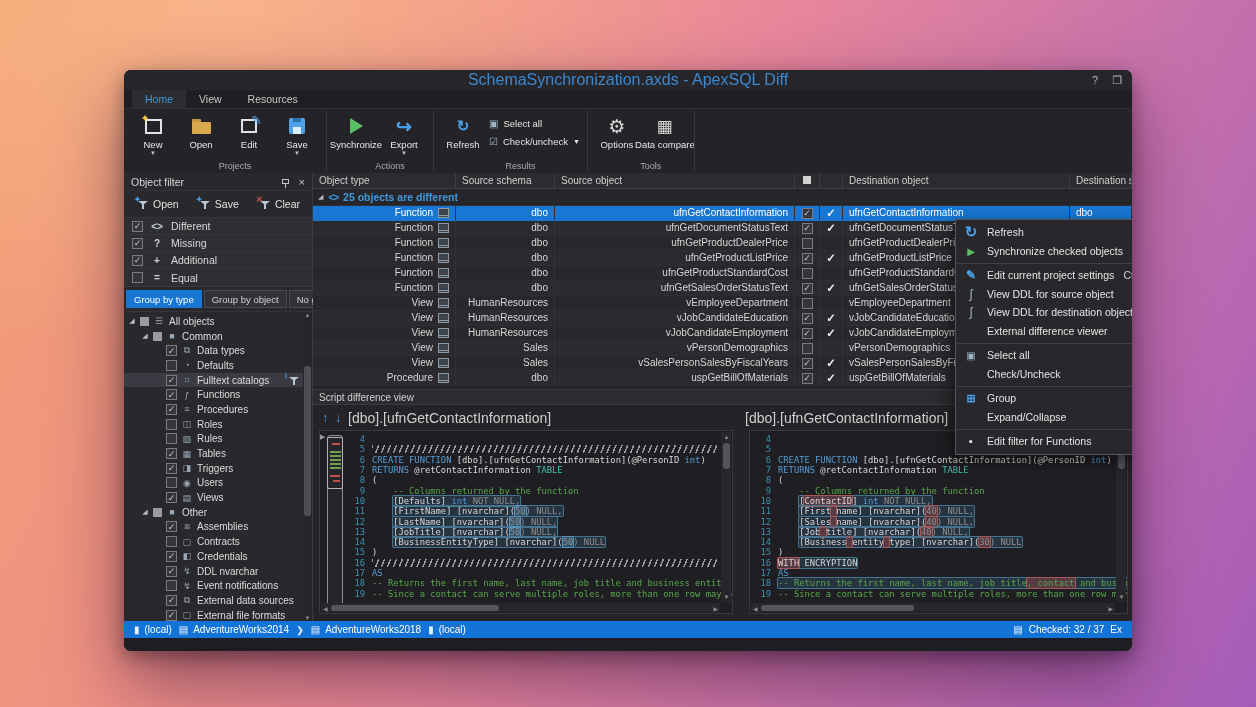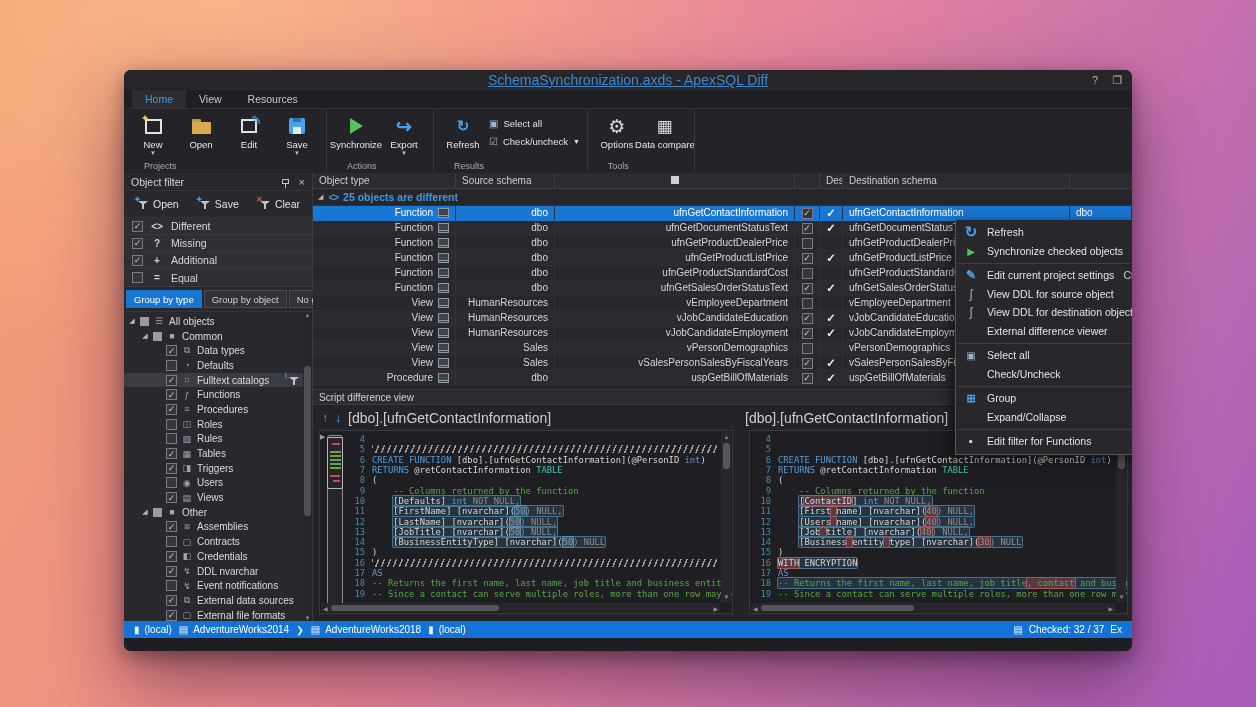--- a/index.html
+++ b/index.html
@@ -8,33 +8,33 @@
   .stage { position:relative; width:1256px; height:707px;
     background:
       radial-gradient(900px 600px at 18% 0%, rgba(255,200,150,.55), rgba(255,200,150,0) 60%),
       linear-gradient(118deg,#f2a172 0%, #ef9184 28%, #e9879b 48%, #c873ab 72%, #a55cb8 100%); }
   .window { position:absolute; left:124px; top:70px; width:1008px; height:581px;
     background:#242428; border-radius:7px; overflow:hidden; color:#d9d9d9;
     font-size:10.5px; box-shadow:0 30px 70px rgba(45,10,45,.5), 0 6px 18px rgba(0,0,0,.35); }
 
   
   .titlebar { height:20px; background:#26262a; position:relative; text-align:center; }
-  .titlebar .title { line-height:20px; color:#3d87cf; font-size:14px;text-decoration:underline; }
+  .titlebar .title { line-height:20px; color:#3d87cf; font-size:16px; }
   .titlebar .tb-icons { position:absolute; right:10px; top:0; height:20px; display:flex; gap:14px; align-items:center; color:#b9b9b9; font-size:11px; }
 
   
   .tabrow { height:19px; background:#1f1f23; display:flex; padding-left:8px; border-bottom:1px solid #303036; }
   .tab { padding:0 13px; line-height:18px; color:#c6c6c6; font-size:10.5px; }
   .tab.active { background:#2c2c31; color:#3d9ae0; }
 
   
   .ribbon { height:64px; background:#242428; display:flex; align-items:stretch; }
   .rgroup { display:flex; flex-direction:column; }
   .rgroup-body { flex:1; display:flex; align-items:flex-start; padding:3px 7px 0 7px; gap:4px; }
-  .rgroup-label { height:13px; text-align:left; color:#ababab; font-size:9px; line-height:12px;padding-left:20px; }
+  .rgroup-label { height:13px; text-align:center; color:#ababab; font-size:9px; line-height:12px;padding-left:20px; }
   .rsep { width:1px; background:#38383e; margin:2px 0; }
   .bigbtn { width:44px; display:flex; flex-direction:column; align-items:center; gap:1px; padding-top:2px; }
   .bigbtn .lbl { font-size:9.5px; color:#e6e6e6; white-space:nowrap; }
   .bigbtn .caret { font-size:6px; color:#c0c0c0; line-height:5px; }
   .iconbox { height:24px; display:flex; align-items:center; justify-content:center; }
   .smallcol { display:flex; flex-direction:column; gap:7px; padding-top:6px; }
   .smallbtn { display:flex; align-items:center; gap:5px; font-size:9.5px; color:#e3e3e3; white-space:nowrap; }
 
   
   .ic-new { width:17px; height:15px; border:2px solid #e3e3e3; position:relative; }
@@ -465,20 +465,21 @@
             <span style="margin-top:auto">▼</span>
           </div>
         </div>
       </div>
 
       <div class="content">
         <div class="grid">
           <div class="grid-header">
               <div class="gh-cell">Object type</div>
               <div class="gh-cell">Source schema</div>
+              <div class="gh-cell">Source object</div>
               <div class="gh-cell" style="text-align: center;"><span class="hsq"></span></div>
               <div class="gh-cell" style="text-align: center;"></div>
               <div class="gh-cell">Destination object</div>
               <div class="gh-cell">Destination schema</div>
             </div>
           <div class="group-row">
             <span class="gexp">◢</span>
             <span class="gdiff">&lt;&gt;</span>
             <span class="gtext">25 objects are different</span>
           </div>
@@ -694,21 +695,21 @@
             <div class="pane right">
               <div class="code" style="padding-left:4px">
                   <div class="cline"><span class="ln">4</span></div>
                   <div class="cline"><span class="ln">5</span></div>
                   <div class="cline"><span class="ln">6</span><span class="kw">CREATE FUNCTION</span><span class="id"> [dbo].[ufnGetContactInformation](</span><span class="id">@PersonID</span><span class="kw"> int</span><span class="id">)</span></div>
                   <div class="cline"><span class="ln">7</span><span class="kw">RETURNS</span><span class="id"> @retContactInformation </span><span class="tl">TABLE</span></div>
                   <div class="cline"><span class="ln">8</span><span class="id">(</span></div>
                   <div class="cline"><span class="ln">9</span><span class="cm">    -- Columns returned by the function</span></div>
                   <div class="cline"><span class="ln">10</span><span class="id">    </span><span class="hbox"><span class="id">[</span><span class="hchg"><span class="id">ContactID</span></span><span class="id">] </span><span class="kw">int</span><span class="gr"> NOT NULL,</span></span></div>
                   <div class="cline"><span class="ln">11</span><span class="id">    </span><span class="hbox"><span class="id">[First</span><span class="hchg"><span class="id"> </span></span><span class="id">name] [nvarchar](</span><span class="hchg"><span class="gr">40</span></span><span class="gr">) NULL,</span></span></div>
-                  <div class="cline"><span class="ln">12</span><span class="id">    </span><span class="hbox"><span class="id">[Users</span><span class="hchg"><span class="id"> </span></span><span class="id">name] [nvarchar](</span><span class="hchg"><span class="gr">40</span></span><span class="gr">) NULL,</span></span></div>
+                  <div class="cline"><span class="ln">12</span><span class="id">    </span><span class="hbox"><span class="id">[Sales</span><span class="hchg"><span class="id"> </span></span><span class="id">name] [nvarchar](</span><span class="hchg"><span class="gr">40</span></span><span class="gr">) NULL,</span></span></div>
                   <div class="cline"><span class="ln">13</span><span class="id">    </span><span class="hbox"><span class="id">[Job</span><span class="hchg"><span class="id"> </span></span><span class="id">title] [nvarchar](</span><span class="hchg"><span class="gr">40</span></span><span class="gr">) NULL,</span></span></div>
                   <div class="cline"><span class="ln">14</span><span class="id">    </span><span class="hbox"><span class="id">[Business</span><span class="hchg"><span class="id"> </span></span><span class="id">entity</span><span class="hchg"><span class="id"> </span></span><span class="id">type] [nvarchar](</span><span class="hchg"><span class="gr">30</span></span><span class="gr">) NULL</span></span></div>
                   <div class="cline"><span class="ln">15</span><span class="id">)</span></div>
                   <div class="cline"><span class="ln">16</span><span class="hbox"><span class="hchg"><span class="id">WITH</span></span><span class="id"> ENCRYPTION</span></span></div>
                   <div class="cline"><span class="ln">17</span><span class="kw">AS</span></div>
                   <div class="cline"><span class="ln">18</span><span class="hbox"><span class="cm">-- Returns the first name, last name, job title</span><span class="hchg"><span class="cm">, contact</span></span><span class="cm"> and business e</span></span></div>
                   <div class="cline"><span class="ln">19</span><span class="cm">-- Since a contact can serve multiple roles, more than one row may be re</span></div>
                 </div>
               <div class="vscroll">
                   <span class="varrow-u">▲</span>

